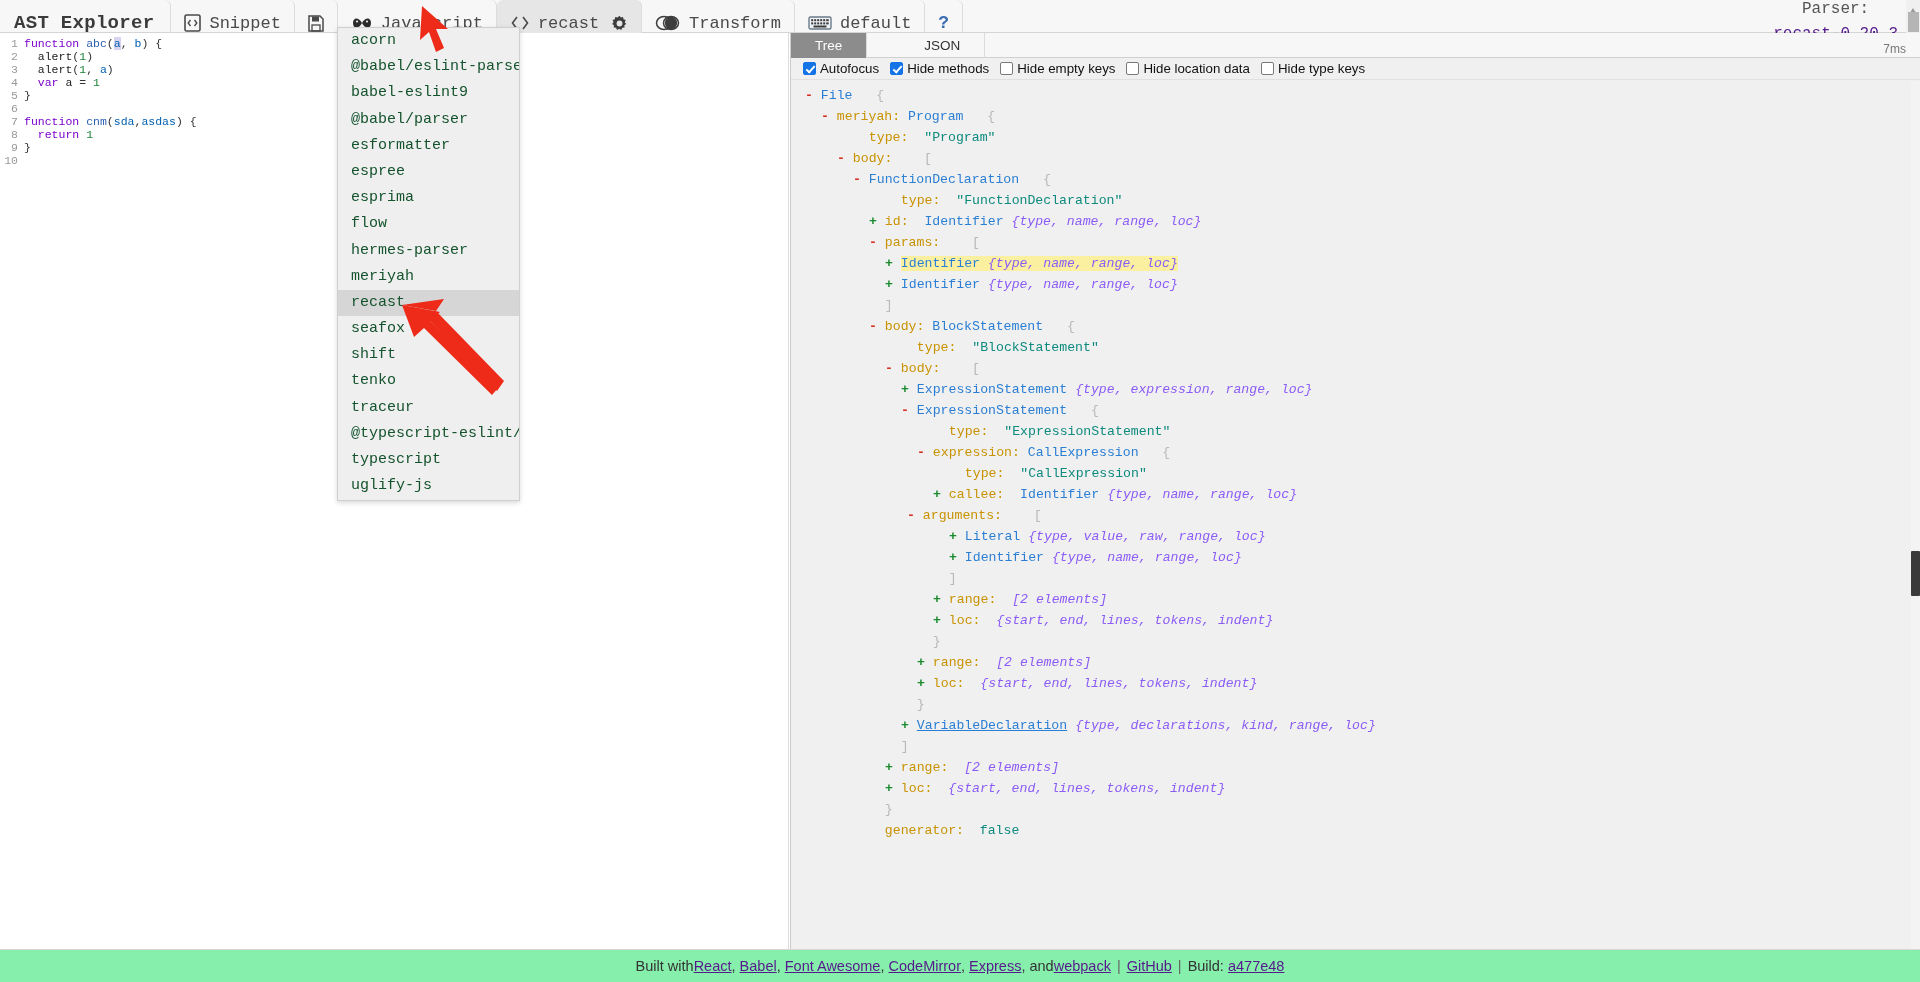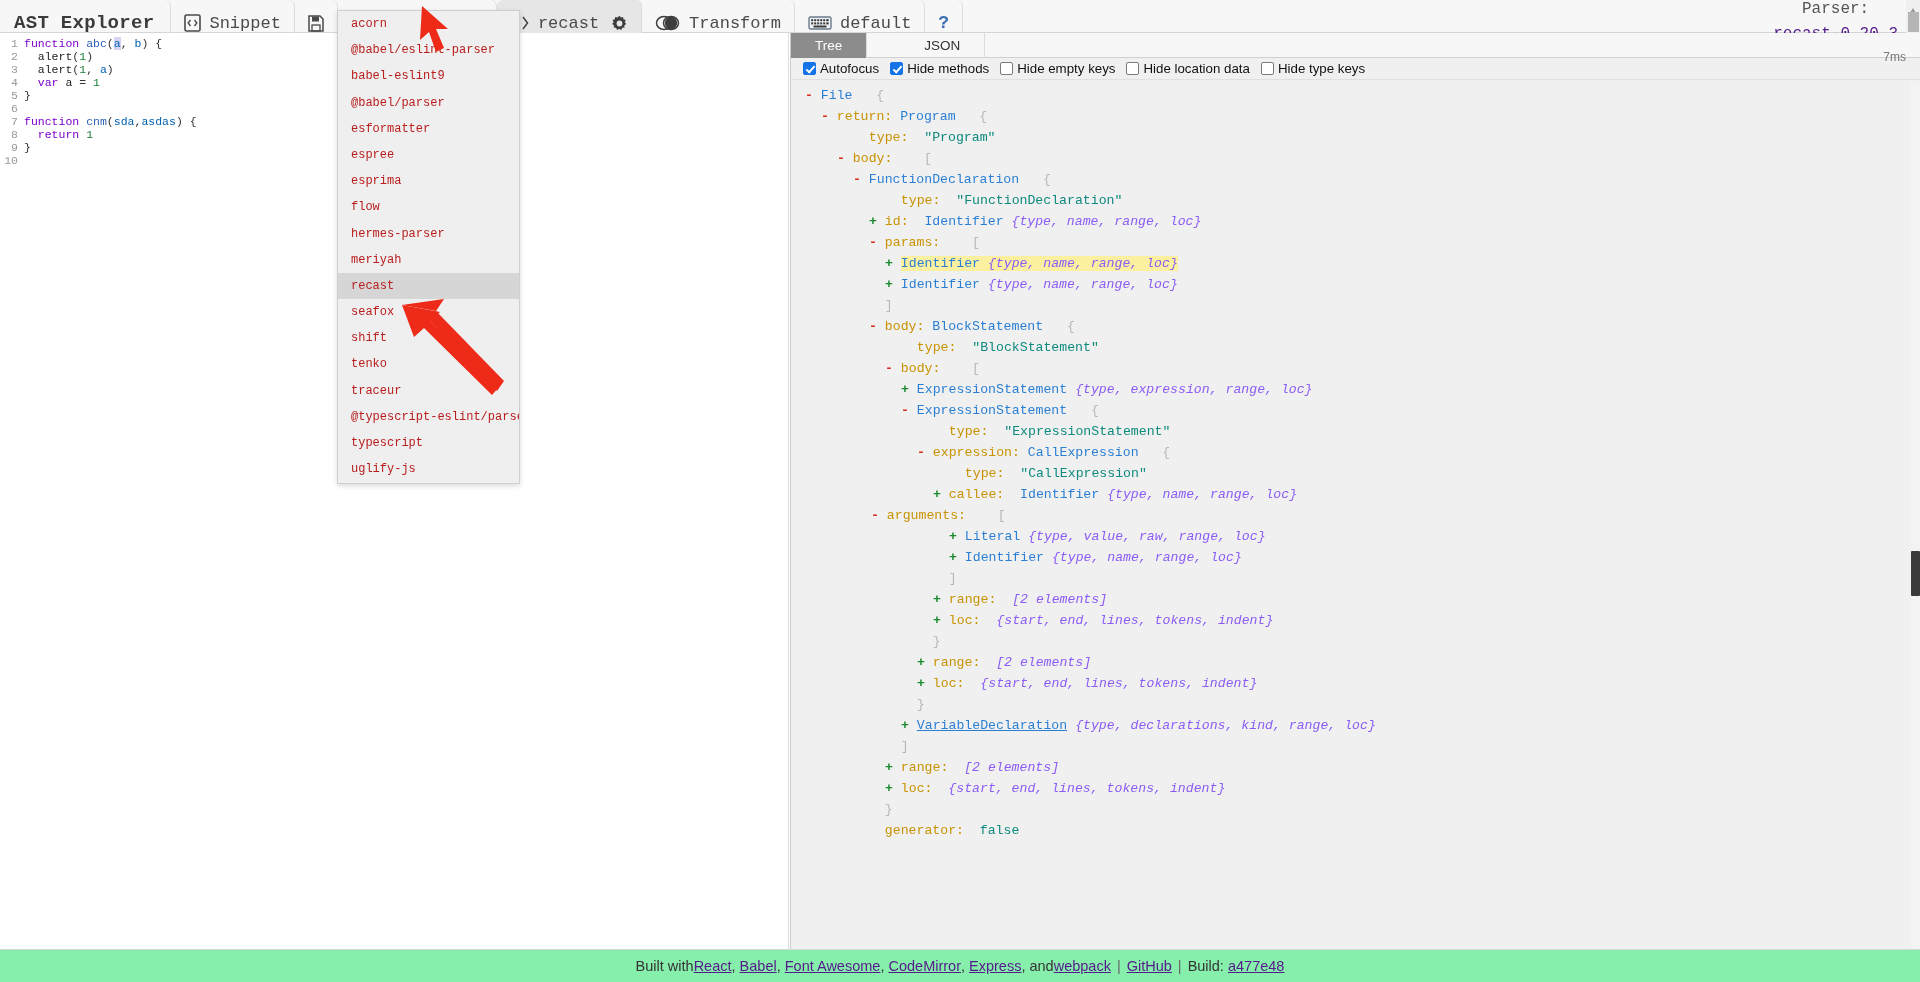--- a/index.html
+++ b/index.html
@@ -66,29 +66,29 @@
   .kw   { color: #7a00cc; }
   .fn   { color: #2a5db0; }
   .num  { color: #1a7f37; }
   .plain{ color: #222; }
   .param{ color: #005fb0; }
   .sel  { background: #d7d4f0; }
   .punc { color: #333; }
 
   
   #dropdown {
-    position: absolute; left: 337px; top: 10px;
+    position: absolute; left: 337px; top: 27px;
     width: 183px; height: 474px;
     background: #efefef;
     border: 1px solid #cfcfcf;
     box-shadow: 0 2px 5px rgba(0,0,0,.15);
     z-index: 40;
     font-family: "Liberation Mono", monospace;
-    font-size: 12px;
-    color: #b91c1c;
+    font-size: 15px;
+    color: #14532d;
     overflow: hidden;
   }
   .dd-item {
     height: 26.2px; line-height: 26.2px;
     padding: 0 0 0 13px;
     white-space: nowrap;
     cursor: default;
   }
   .dd-item.selected { background: #d6d6d6; }
 
@@ -106,21 +106,21 @@
     border-bottom: 1px solid #d0d0d0;
     display: flex; align-items: stretch; gap: 33px;
   }
   .ast-tab {
     padding: 0 24px; height: 25px; line-height: 25px;
     font-size: 13.5px; color: #333;
     border-right: 1px solid #dcdcdc;
   }
   .ast-tab.active { background: #8c8c8c; color: #fff; }
   #ast-time {
-    position: absolute; right: 14px; top: 12px; height: 25px; line-height: 25px;
+    position: absolute; right: 14px; top: 4px; height: 25px; line-height: 25px;
     font-size: 12px; color: #777;
   }
   #astopts {
     height: 22px; display: flex; align-items: center; gap: 0px;
     background: #f0f0f0;
     padding-left: 12px;
     border-bottom: 1px solid #e0e0e0;
   }
   .opt {
     display: inline-flex; align-items: center; gap: 4px;
@@ -363,40 +363,40 @@
       <span>Hide location data</span>
     </label>
     <label class="opt">
       <span class="cb"></span>
       <span>Hide type keys</span>
     </label>
   </div>
 
   <div id="asttree">
       <div class="tl" style="padding-left: 14px;"><span class="tgl-minus">- </span><span><span class="k-type">File</span><span>   </span><span class="k-punc">{</span></span></div>
-      <div class="tl" style="padding-left: 30px;"><span class="tgl-minus">- </span><span><span class="k-key">return:</span><span> </span><span class="k-type">Program</span><span>   </span><span class="k-punc">{</span></span></div>
+      <div class="tl" style="padding-left: 30px;"><span class="tgl-minus">- </span><span><span class="k-key">meriyah:</span><span> </span><span class="k-type">Program</span><span>   </span><span class="k-punc">{</span></span></div>
       <div class="tl" style="padding-left: 62px;"><span>  </span><span><span class="k-key">type:</span><span>  </span><span class="k-str">"Program"</span></span></div>
       <div class="tl" style="padding-left: 46px;"><span class="tgl-minus">- </span><span><span class="k-key">body:</span><span>    </span><span class="k-punc">[</span></span></div>
       <div class="tl" style="padding-left: 62px;"><span class="tgl-minus">- </span><span><span class="k-type">FunctionDeclaration</span><span>   </span><span class="k-punc">{</span></span></div>
       <div class="tl" style="padding-left: 94px;"><span>  </span><span><span class="k-key">type:</span><span>  </span><span class="k-str">"FunctionDeclaration"</span></span></div>
       <div class="tl" style="padding-left: 78px;"><span class="tgl-plus">+ </span><span><span class="k-key">id:</span><span>  </span><span class="k-type">Identifier</span><span> </span><span class="k-prev">{type, name, range, loc}</span></span></div>
       <div class="tl" style="padding-left: 78px;"><span class="tgl-minus">- </span><span><span class="k-key">params:</span><span>    </span><span class="k-punc">[</span></span></div>
       <div class="tl" style="padding-left: 94px;"><span class="tgl-plus">+ </span><span class="hl"><span class="k-type">Identifier</span><span> </span><span class="k-prev">{type, name, range, loc}</span></span></div>
       <div class="tl" style="padding-left: 94px;"><span class="tgl-plus">+ </span><span><span class="k-type">Identifier</span><span> </span><span class="k-prev">{type, name, range, loc}</span></span></div>
       <div class="tl" style="padding-left: 78px;"><span>  </span><span><span class="k-punc">]</span></span></div>
       <div class="tl" style="padding-left: 78px;"><span class="tgl-minus">- </span><span><span class="k-key">body:</span><span> </span><span class="k-type">BlockStatement</span><span>   </span><span class="k-punc">{</span></span></div>
       <div class="tl" style="padding-left: 110px;"><span>  </span><span><span class="k-key">type:</span><span>  </span><span class="k-str">"BlockStatement"</span></span></div>
       <div class="tl" style="padding-left: 94px;"><span class="tgl-minus">- </span><span><span class="k-key">body:</span><span>    </span><span class="k-punc">[</span></span></div>
       <div class="tl" style="padding-left: 110px;"><span class="tgl-plus">+ </span><span><span class="k-type">ExpressionStatement</span><span> </span><span class="k-prev">{type, expression, range, loc}</span></span></div>
       <div class="tl" style="padding-left: 110px;"><span class="tgl-minus">- </span><span><span class="k-type">ExpressionStatement</span><span>   </span><span class="k-punc">{</span></span></div>
       <div class="tl" style="padding-left: 142px;"><span>  </span><span><span class="k-key">type:</span><span>  </span><span class="k-str">"ExpressionStatement"</span></span></div>
       <div class="tl" style="padding-left: 126px;"><span class="tgl-minus">- </span><span><span class="k-key">expression:</span><span> </span><span class="k-type">CallExpression</span><span>   </span><span class="k-punc">{</span></span></div>
       <div class="tl" style="padding-left: 158px;"><span>  </span><span><span class="k-key">type:</span><span>  </span><span class="k-str">"CallExpression"</span></span></div>
       <div class="tl" style="padding-left: 142px;"><span class="tgl-plus">+ </span><span><span class="k-key">callee:</span><span>  </span><span class="k-type">Identifier</span><span> </span><span class="k-prev">{type, name, range, loc}</span></span></div>
-      <div class="tl" style="padding-left: 80px;"><span class="tgl-minus">- </span><span><span class="k-key">arguments:</span><span>    </span><span class="k-punc">[</span></span></div>
+      <div class="tl" style="padding-left: 116px;"><span class="tgl-minus">- </span><span><span class="k-key">arguments:</span><span>    </span><span class="k-punc">[</span></span></div>
       <div class="tl" style="padding-left: 158px;"><span class="tgl-plus">+ </span><span><span class="k-type">Literal</span><span> </span><span class="k-prev">{type, value, raw, range, loc}</span></span></div>
       <div class="tl" style="padding-left: 158px;"><span class="tgl-plus">+ </span><span><span class="k-type">Identifier</span><span> </span><span class="k-prev">{type, name, range, loc}</span></span></div>
       <div class="tl" style="padding-left: 142px;"><span>  </span><span><span class="k-punc">]</span></span></div>
       <div class="tl" style="padding-left: 142px;"><span class="tgl-plus">+ </span><span><span class="k-key">range:</span><span>  </span><span class="k-prev">[2 elements]</span></span></div>
       <div class="tl" style="padding-left: 142px;"><span class="tgl-plus">+ </span><span><span class="k-key">loc:</span><span>  </span><span class="k-prev">{start, end, lines, tokens, indent}</span></span></div>
       <div class="tl" style="padding-left: 126px;"><span>  </span><span><span class="k-punc">}</span></span></div>
       <div class="tl" style="padding-left: 126px;"><span class="tgl-plus">+ </span><span><span class="k-key">range:</span><span>  </span><span class="k-prev">[2 elements]</span></span></div>
       <div class="tl" style="padding-left: 126px;"><span class="tgl-plus">+ </span><span><span class="k-key">loc:</span><span>  </span><span class="k-prev">{start, end, lines, tokens, indent}</span></span></div>
       <div class="tl" style="padding-left: 110px;"><span>  </span><span><span class="k-punc">}</span></span></div>
       <div class="tl" style="padding-left: 110px;"><span class="tgl-plus">+ </span><span><span class="k-link">VariableDeclaration</span><span> </span><span class="k-prev">{type, declarations, kind, range, loc}</span></span></div>

